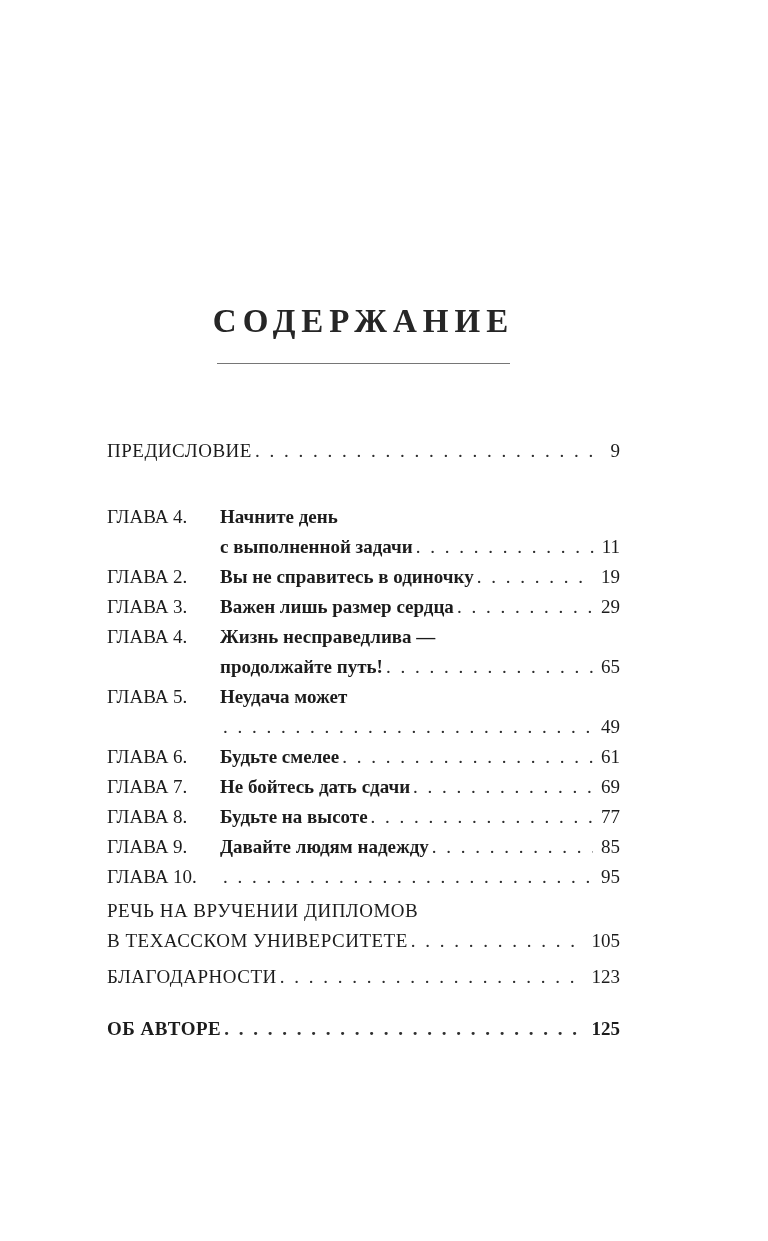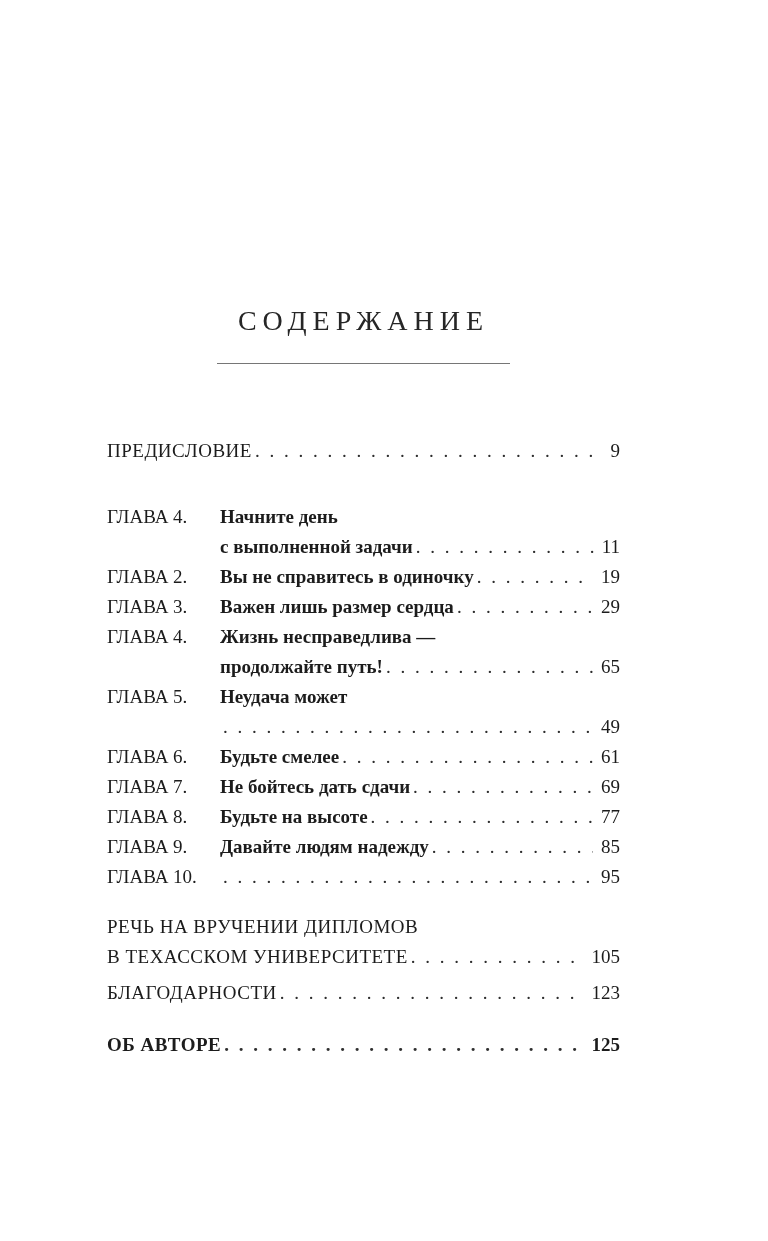--- a/index.html
+++ b/index.html
@@ -15,22 +15,22 @@
     width: 768px; height: 1241px;
     background: #ffffff;
     padding-top: 300px;
   }
   .content {
     margin-left: 107px;
     width: 513px;
   }
   .head { text-align: center; }
   .title {
-    font-size: 28px;
-    font-weight: 400;
+    font-size: 33px;
+    font-weight: 700;
     letter-spacing: 6px;
     color: #262626;
     line-height: 42px;
   }
   .rule {
     width: 293px;
     height: 1px;
     background: #767676;
     margin: 21px auto 0 auto;
   }
@@ -62,21 +62,21 @@
   .dots::after {
     letter-spacing: 2.5px;
     content: ". . . . . . . . . . . . . . . . . . . . . . . . . . . . . . . . . . . . . . . . . . . . . . . . . . . . . . . . . . . . . . . . . . . . . . . .";
   }
   .num {
     flex: none;
     margin-left: 8px;
     text-align: right;
   }
   .preface { margin-bottom: 36px; }
-  .speech { margin-top: 20px; }
+  .speech { margin-top: 4px; }
   .thanks { margin-top: 6px; }
   .author { margin-top: 22px; font-weight: bold; }
 </style>
 </head>
 <body>
 
 <main class="page">
   <div class="content">
 
     <header class="head">

